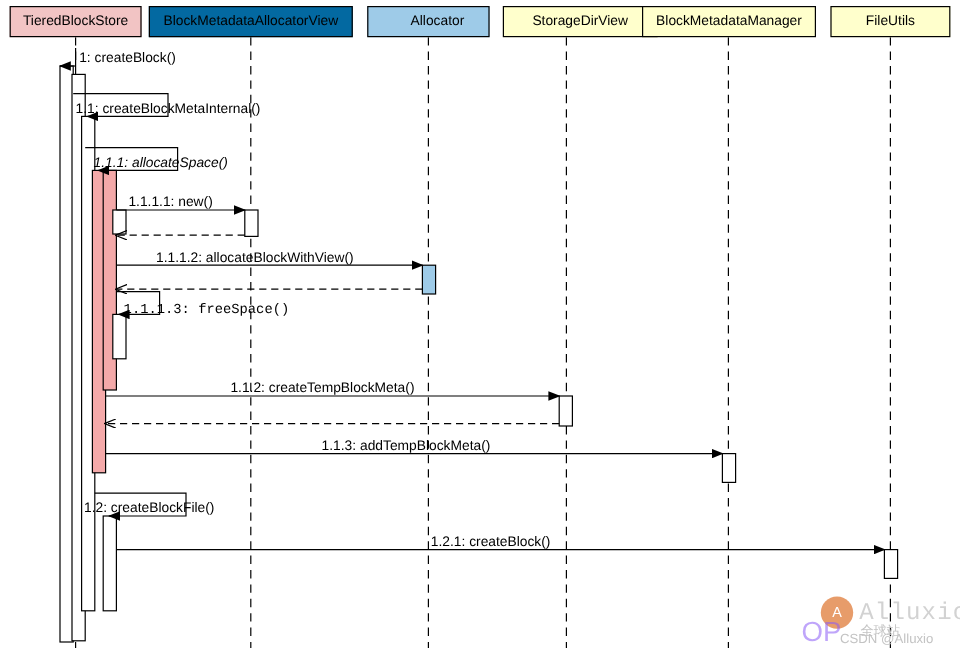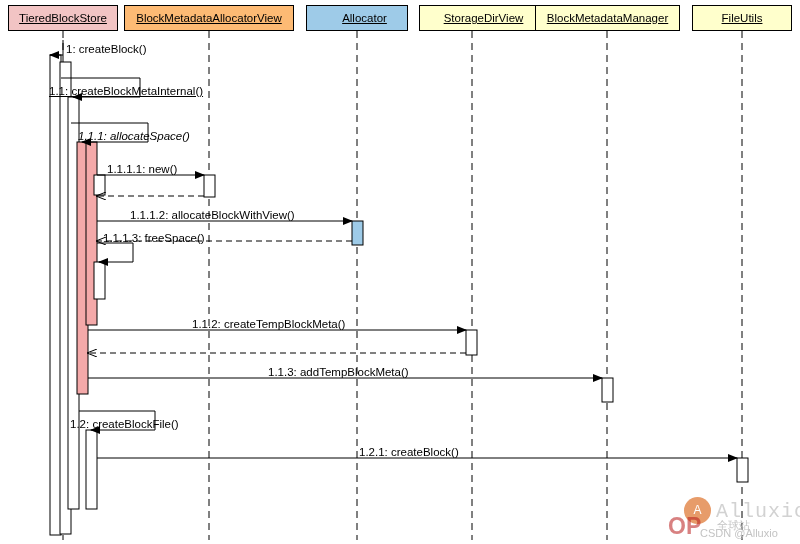--- a/index.html
+++ b/index.html
@@ -29,21 +29,20 @@
     position: absolute;
     box-sizing: border-box;
     border: 1px solid #000000;
     height: 26px;
     line-height: 24px;
     text-align: center;
     font-size: 11.5px;
     color: #000000;
     white-space: nowrap;
     overflow: hidden;
-    text-decoration: underline;
   }
   .msg-label {
     position: absolute;
     font-size: 11.5px;
     color: #000000;
     white-space: nowrap;
   }
   .watermark {
     position: absolute;
     color: #c9c9c9;
@@ -55,22 +54,22 @@
     letter-spacing: 1px;
     color: #d2d2d2;
   }
   .wm-small {
     font-size: 11px;
     color: #c3c3c3;
   }
   .wm-op {
     position: absolute;
     font-size: 23px;
-    font-weight: bold;
-    color: #b91c1c;
+    font-weight: normal;
+    color: #8b5cf6;
     opacity: 0.55;
     font-family: "Liberation Sans", sans-serif;
   }
   .wm-circle {
     position: absolute;
     width: 27px;
     height: 27px;
     border-radius: 50%;
     background: #e07b39;
     opacity: 0.75;
@@ -153,42 +152,42 @@
 
       <path d="M79,411 L155,411 L155,430 L91,430" fill="none" stroke="#000000" stroke-width="1" marker-end="url(#arrowFilled)"></path>
 
       <line x1="97" y1="458" x2="737" y2="458" stroke="#000000" stroke-width="1" marker-end="url(#arrowFilled)"></line>
     </g>
   </svg>
 
   <div class="lifeline-box" style="left:8px; top:5px; width:110px; background:#f2c4c4;">
     <span>TieredBlockStore</span>
   </div>
-  <div class="lifeline-box" style="left:124px; top:5px; width:170px; background:#fdba74;">
+  <div class="lifeline-box" style="left:124px; top:5px; width:170px; background:#0369a1;">
     <span>BlockMetadataAllocatorView</span>
   </div>
   <div class="lifeline-box" style="left:306px; top:5px; width:102px; background:#9ecbe8;padding-left:15px;">
     <span>Allocator</span>
   </div>
   <div class="lifeline-box" style="left:419px; top:5px; width:129px; background:#ffffcc;">
     <span>StorageDirView</span>
   </div>
   <div class="lifeline-box" style="left:692px; top:5px; width:100px; background:#ffffcc;">
     <span>FileUtils</span>
   </div>
   <div class="lifeline-box" style="left:535px; top:5px; width:145px; background:#ffffcc;">
     <span>BlockMetadataManager</span>
   </div>
 
   <div class="msg-label" style="left:66px; top:43px;">1: createBlock()</div>
-  <div class="msg-label" style="left:49px; top:85px;text-decoration:underline;">1.1: createBlockMetaInternal()</div>
+  <div class="msg-label" style="left:63px; top:85px;">1.1: createBlockMetaInternal()</div>
   <div class="msg-label" style="left:78px; top:130px;font-style:italic;">1.1.1: allocateSpace()</div>
   <div class="msg-label" style="left:107px; top:163px;">1.1.1.1: new()</div>
   <div class="msg-label" style="left:130px; top:209px;">1.1.1.2: allocateBlockWithView()</div>
-  <div class="msg-label" style="left:103px; top:232px;">1.1.1.3: freeSpace()</div>
+  <div class="msg-label" style="left:103px; top:252px;font-family:Liberation Mono, monospace;">1.1.1.3: freeSpace()</div>
   <div class="msg-label" style="left:192px; top:318px;">1.1.2: createTempBlockMeta()</div>
   <div class="msg-label" style="left:268px; top:366px;">1.1.3: addTempBlockMeta()</div>
   <div class="msg-label" style="left:70px; top:418px;">1.2: createBlockFile()</div>
   <div class="msg-label" style="left:359px; top:446px;">1.2.1: createBlock()</div>
 
   <div class="wm-circle" style="left:684px; top:497px;">
     <div class="wm-circle-inner">A</div>
   </div>
   <div class="watermark wm-big" style="left:716px; top:500px;font-family:Liberation Mono, monospace;">Alluxio</div>
   <div class="watermark wm-small" style="left:717px; top:518px;">全球站</div>

